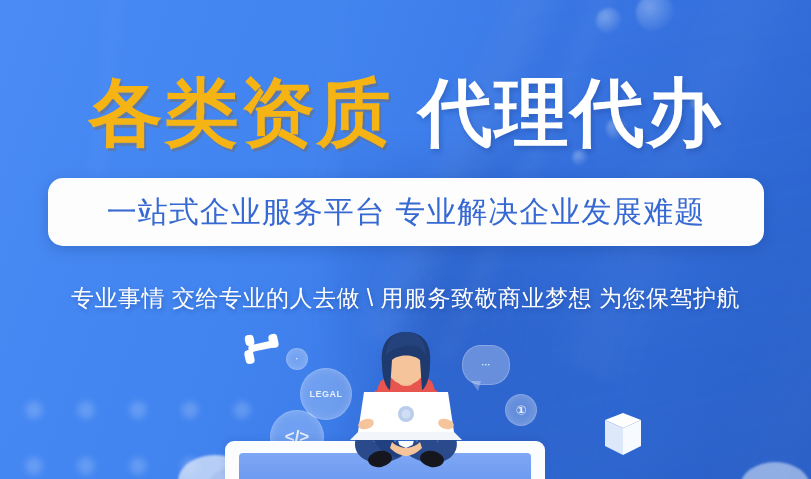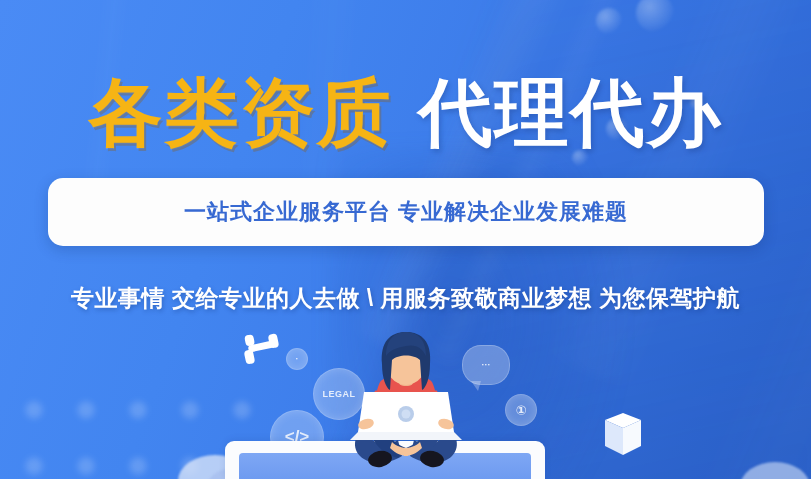--- a/index.html
+++ b/index.html
@@ -98,34 +98,34 @@
     height: 68px;
     background: #fdfdfd;
     border-radius: 15px;
     box-shadow: 0 4px 14px rgba(12,40,100,0.22);
     display: flex;
     align-items: center;
     justify-content: center;
   }
   .subtitle-text {
     color: #3769d2;
-    font-size: 22px;
-    font-weight: bold;
+    font-size: 30px;
+    font-weight: normal;
     letter-spacing: 1px;
     white-space: nowrap;
   }
 
   
   .tagline {
     position: absolute;
     left: 0; right: 0; top: 283px;
     text-align: center;
     color: #ffffff;
     font-size: 23px;
-    font-weight: bold;
+    font-weight: normal;
     letter-spacing: 0.5px;
     white-space: nowrap;
     text-shadow: 1px 2px 4px rgba(15,45,115,0.35);
   }
 
   
   .illus { position: absolute; left: 0; top: 0; width: 811px; height: 479px; }
 
   
   .badge {
@@ -133,21 +133,21 @@
     border-radius: 50%;
     background: rgba(255,255,255,0.26);
     border: 1px solid rgba(255,255,255,0.22);
     display: flex; align-items: center; justify-content: center;
     color: rgba(255,255,255,0.82);
     font-weight: bold;
     filter: blur(0.4px);
     box-shadow: inset 0 0 10px rgba(255,255,255,0.18);
   }
   .badge-code   { left: 270px; top: 410px; width: 52px; height: 52px; font-size: 17px; }
-  .badge-doc    { left: 313px; top: 368px; width: 50px; height: 50px; font-size: 9px; letter-spacing: .5px; }
+  .badge-doc    { left: 300px; top: 368px; width: 50px; height: 50px; font-size: 9px; letter-spacing: .5px; }
   .badge-dot    { left: 286px; top: 348px; width: 20px; height: 20px; font-size: 9px; }
   .badge-coin-r { left: 505px; top: 394px; width: 30px; height: 30px; font-size: 13px; }
 
   .bubble {
     position: absolute;
     left: 462px; top: 345px;
     width: 46px; height: 38px;
     border-radius: 19px;
     background: rgba(255,255,255,0.28);
     border: 1px solid rgba(255,255,255,0.22);

